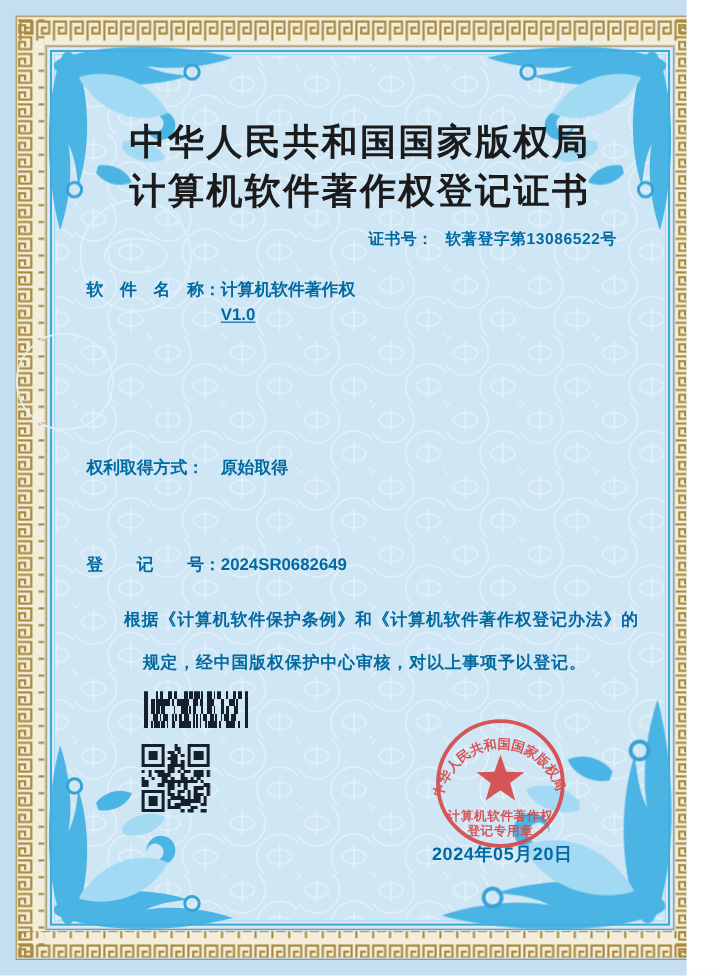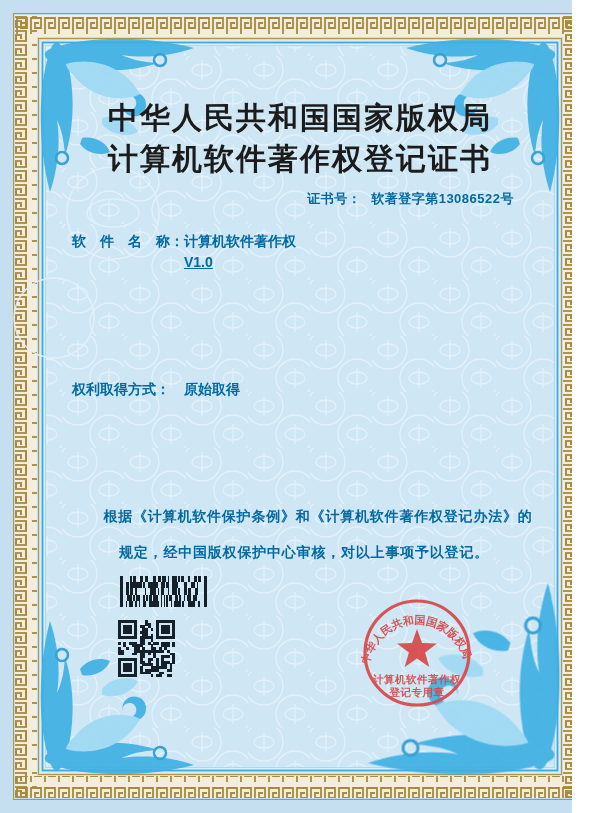--- a/index.html
+++ b/index.html
@@ -108,20 +108,23 @@
     <span class="lbl">软　件　名　称：</span><span class="val">计算机软件著作权</span>
   </div>
   <div class="abs v2">V1.0</div>
 
 
   <div class="abs row r3">
     <span class="lbl">权利取得方式：</span><span class="val">原始取得</span>
   </div>
 
 
+  <div class="abs row r5">
+    <span class="lbl">登　　记　　号：</span><span class="val">2024SR0682649</span>
+  </div>
 
   <div class="abs statement">
     <div class="s1">根据《计算机软件保护条例》和《计算机软件著作权登记办法》的</div>
     <div class="s2">规定，经中国版权保护中心审核，对以上事项予以登记。</div>
   </div>
 
   <svg id="barcode" class="code" width="87" height="31" viewBox="0 0 60 20" preserveAspectRatio="none" shape-rendering="crispEdges">
     <g id="barcode-modules" fill="#16202a">
         <rect x="0" y="0" width="1.04" height="4.05"></rect>
         <rect x="0" y="4" width="1.04" height="4.05"></rect>
@@ -450,14 +453,15 @@
     </defs>
     <circle cx="62" cy="60" r="52" fill="none" stroke="#d84848" stroke-width="3.2"></circle>
     <polygon points="62,36 67,50.1 82,50.5 70.1,59.6 74.3,74 62,65.5 49.7,74 53.9,59.6 42,50.5 57,50.1" fill="#d84848"></polygon>
     <text font-size="11" font-weight="bold" fill="#d84848" font-family="Liberation Serif, DejaVu Serif, serif">
       <textPath href="#ringpath" startOffset="0">中华人民共和国国家版权局</textPath>
     </text>
     <text x="62" y="90" text-anchor="middle" font-size="10.5" font-weight="bold" fill="#d84848" letter-spacing="0.5" font-family="Liberation Serif, DejaVu Serif, serif">计算机软件著作权</text>
     <text x="62" y="103" text-anchor="middle" font-size="10.5" font-weight="bold" fill="#d84848" letter-spacing="0.5" font-family="Liberation Serif, DejaVu Serif, serif">登记专用章</text>
   </svg>
 
+  <div class="abs date">2024年05月20日</div>
 
 </div>
 
 </body></html>

